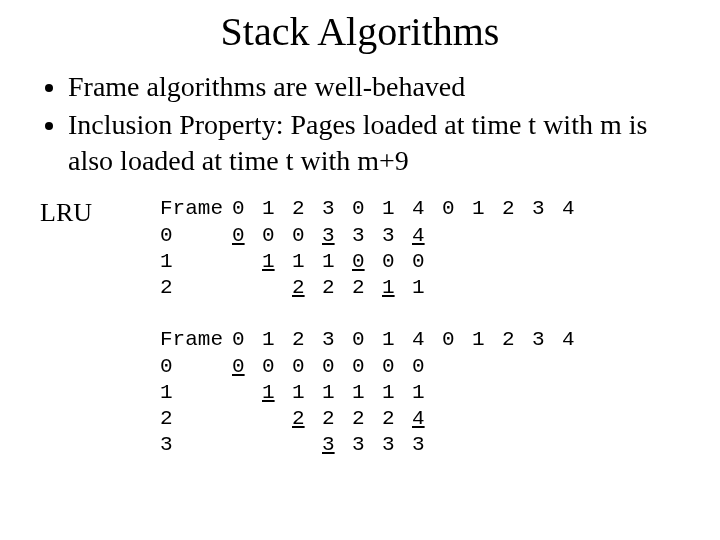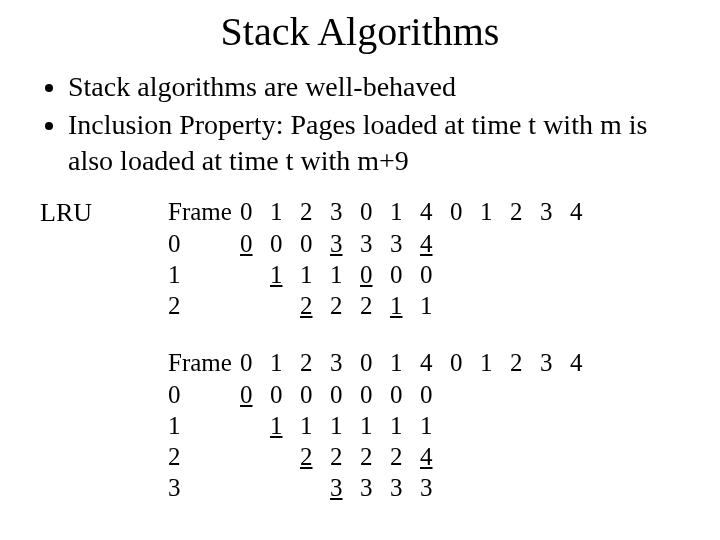--- a/index.html
+++ b/index.html
@@ -28,31 +28,30 @@
     line-height: 1.28;
   }
   ul.bullets li {
     margin-bottom: 2px;
     list-style-type: disc;
   }
   .content-row {
     display: flex;
     align-items: flex-start;
     margin-top: 10px;
-    gap: 8px;
   }
   .lru-label {
     font-size: 26px;
     width: 120px;
     flex-shrink: 0;
     padding-top: 2px;
   }
   .tables {
-    font-family: Liberation Serif, serif;
-    font-size: 25px;
+    font-family: Liberation Mono, monospace;
+    font-size: 21px;
     line-height: 1.25;
   }
   .tbl {
     margin-bottom: 26px;
   }
   .trow {
     display: flex;
   }
   .rowlabel {
     width: 72px;
@@ -66,21 +65,21 @@
     text-decoration: underline;
   }
 </style>
 </head>
 <body>
 
 <div class="slide">
   <h1 class="title">Stack Algorithms</h1>
 
   <ul class="bullets">
-    <li>Stack algorithms are well-behaved</li>
+    <li>Frame algorithms are well-behaved</li>
     <li>Inclusion Property: Pages loaded at time t with m is also loaded at time t with m+9</li>
   </ul>
 
   <div class="content-row">
     <div class="lru-label">LRU</div>
 
     <div class="tables">
       <div class="tbl" id="table1">
           <div class="trow">
             <div class="rowlabel">Frame</div>

